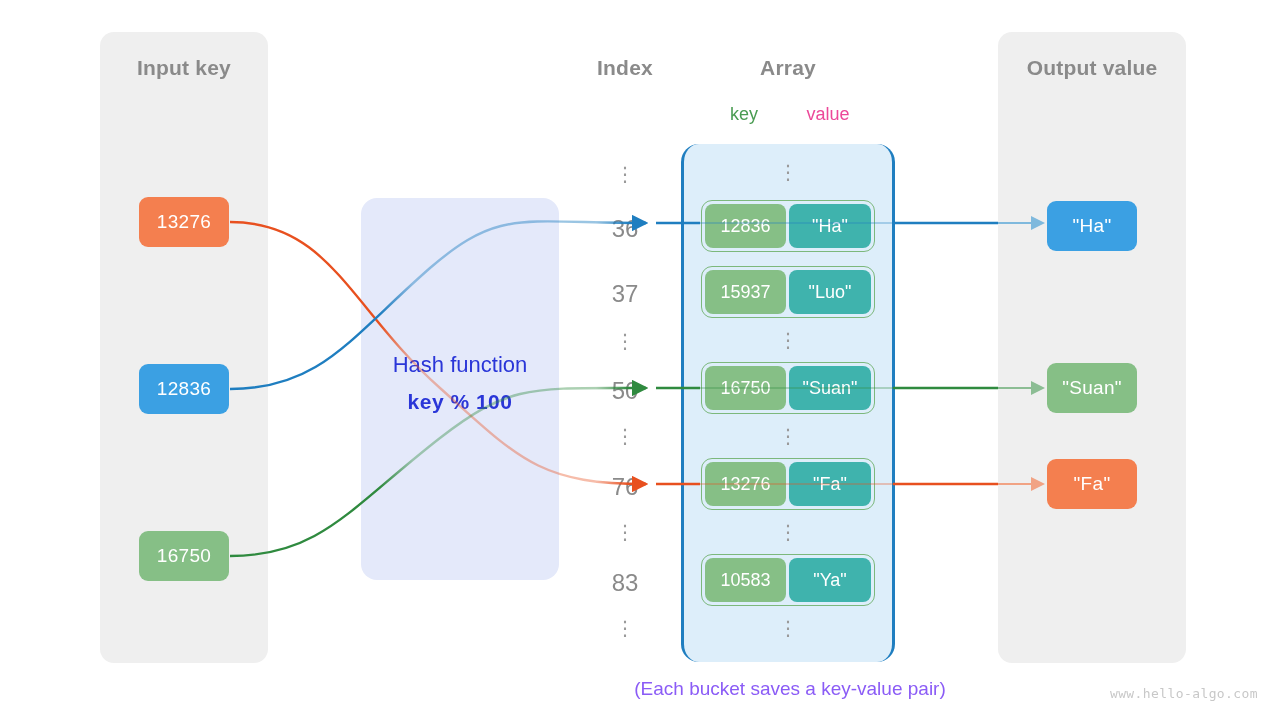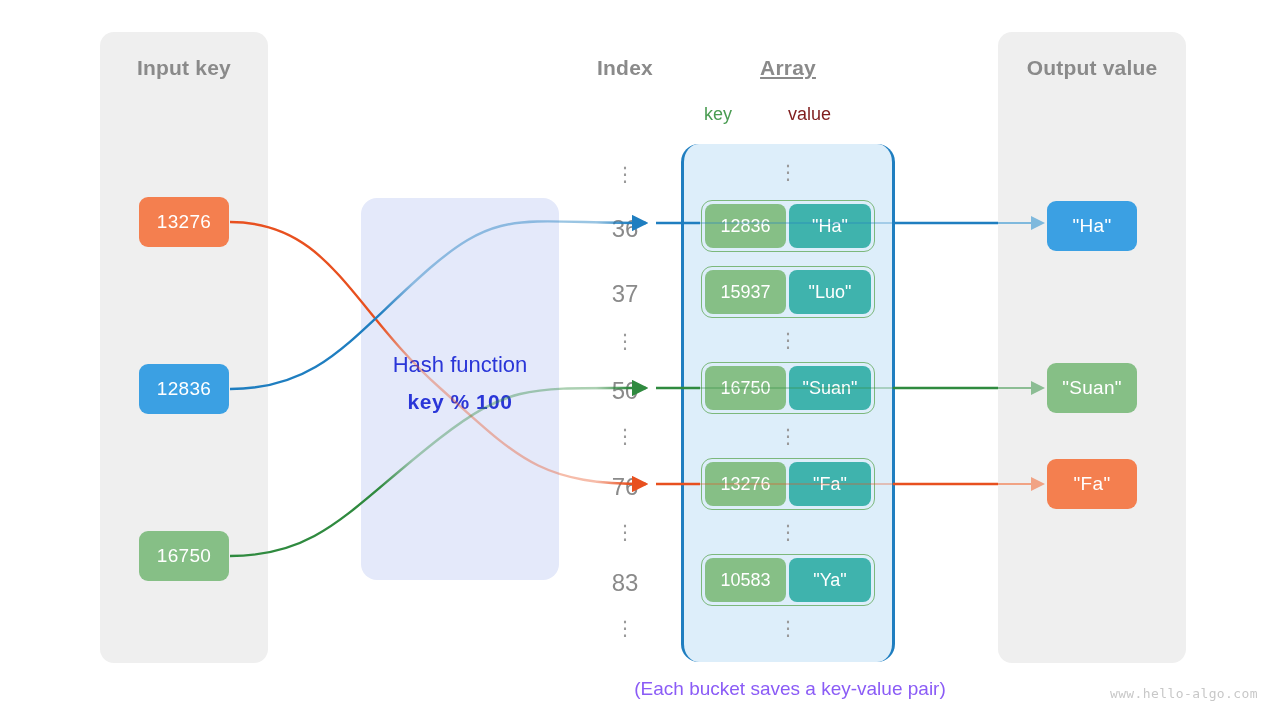--- a/index.html
+++ b/index.html
@@ -42,29 +42,29 @@
   
   .col-title {
     position: absolute;
     font-size: 21px;
     font-weight: bold;
     color: #8a8a8a;
     text-align: center;
     letter-spacing: .2px;
   }
   #title-index { left: 565px; top: 48px; width: 120px; }
-  #title-array { left: 728px; top: 48px; width: 120px; text-decoration: underline; }
+  #title-array { left: 728px; top: 48px; width: 120px; }
 
   .kv-title {
     position: absolute;
     font-size: 18px;
-    text-align: left;
+    text-align: center;
   }
   #title-key   { left: 704px; top: 96px; width: 80px; color: #4a9c52; }
-  #title-value { left: 788px; top: 96px; width: 80px; color: #7f1d1d; }
+  #title-value { left: 788px; top: 96px; width: 80px; color: #ec4899; }
 
   
   #hash-box {
     position: absolute;
     left: 361px;
     top: 190px;
     width: 198px;
     height: 382px;
     background: #e4e9fa;
     border-radius: 16px;

